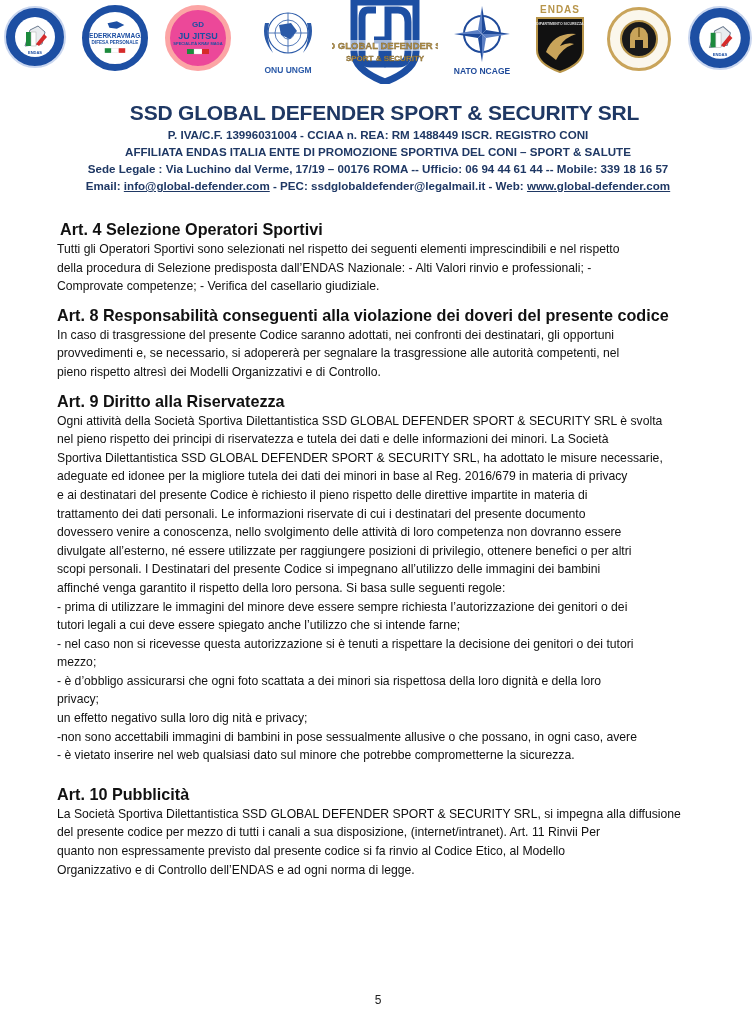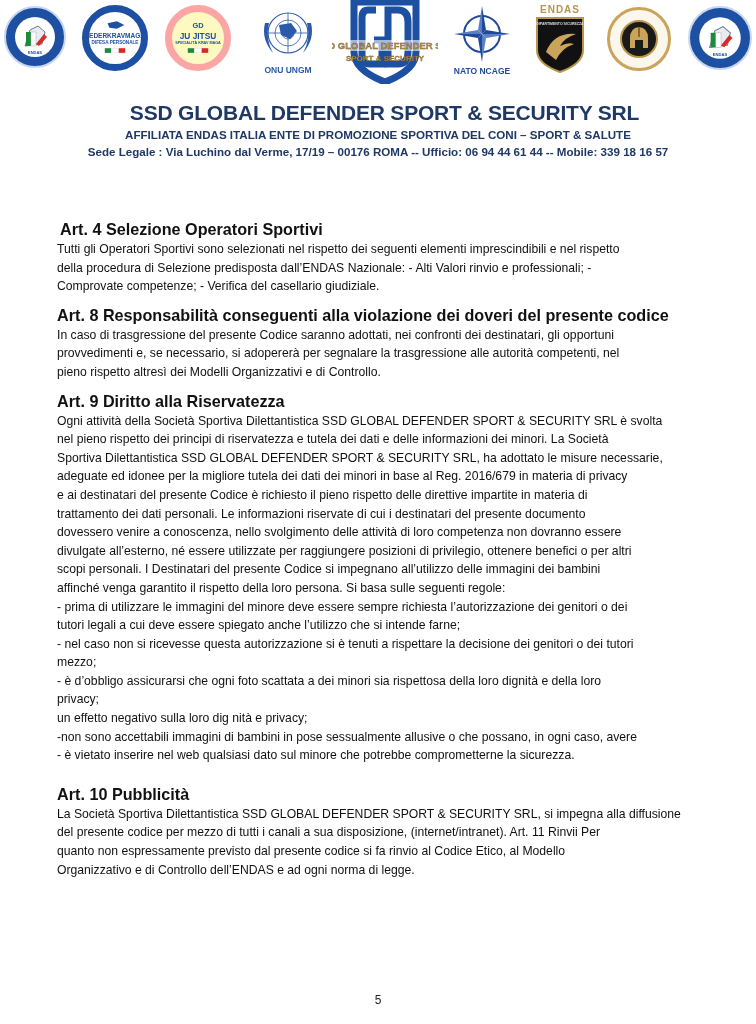--- a/index.html
+++ b/index.html
@@ -39,21 +39,21 @@
     <svg width="56" height="52" viewBox="0 0 56 52">
       <path d="M20 10 L30 8 L38 12 L30 16 L22 15 Z" fill="#1d4fa3"></path>
       <text x="28" y="26" font-size="7" text-anchor="middle" fill="#1d4fa3" class="tiny">FEDERKRAVMAGA</text>
       <text x="28" y="33" font-size="5" text-anchor="middle" fill="#1d4fa3" class="tiny">DIFESA PERSONALE</text>
       <rect x="17" y="37" width="7" height="5" fill="#1c8a3c"></rect>
       <rect x="24" y="37" width="8" height="5" fill="#ffffff" stroke="#ccc" stroke-width="0.3"></rect>
       <rect x="32" y="37" width="7" height="5" fill="#d62b2b"></rect>
     </svg>
   </div>
 
-  <div class="logo seal" style="left:165px;top:5px;width:66px;height:66px;background:#fef9c3;border:7px solid #fca5a5;">
+  <div class="logo seal" style="left:165px;top:5px;width:66px;height:66px;background:#ec4899;border:5px solid #fca5a5;">
     <svg width="56" height="52" viewBox="0 0 56 52">
       <text x="28" y="15" font-size="8" text-anchor="middle" fill="#1d4fa3" class="tiny">GD</text>
       <text x="28" y="27" font-size="9" text-anchor="middle" fill="#1d4fa3" class="tiny">JU JITSU</text>
       <text x="28" y="33" font-size="4" text-anchor="middle" fill="#1d4fa3" class="tiny">SPECIALITÀ KRAV MAGA</text>
       <rect x="17" y="37" width="7" height="5" fill="#1c8a3c"></rect>
       <rect x="24" y="37" width="8" height="5" fill="#ffffff" stroke="#ccc" stroke-width="0.3"></rect>
       <rect x="32" y="37" width="7" height="5" fill="#d62b2b"></rect>
     </svg>
   </div>
 
@@ -122,22 +122,26 @@
       <rect x="18" y="22" width="5" height="14" fill="#1c8a3c"></rect>
       <rect x="23" y="22" width="5" height="14" fill="#ffffff" stroke="#aaa" stroke-width="0.5"></rect>
       <path d="M28 34 L36 24 L39 27 L31 36 Z" fill="#d62b2b"></path>
       <text x="27" y="44" font-size="4" text-anchor="middle" fill="#1d4fa3" class="tiny">ENDAS</text>
     </svg>
   </div>
 </div>
 
 <div class="header">
   <div class="h-title">SSD GLOBAL DEFENDER SPORT &amp; SECURITY SRL</div>
+  <div class="h-line">P. IVA/C.F.  13996031004  -  CCIAA n. REA: RM 1488449   ISCR. REGISTRO CONI</div>
   <div class="h-line">AFFILIATA ENDAS ITALIA ENTE DI PROMOZIONE SPORTIVA DEL CONI – SPORT &amp; SALUTE</div>
   <div class="h-line">Sede Legale : Via Luchino dal Verme, 17/19 – 00176  ROMA  -- Ufficio:  06 94 44 61 44 -- Mobile: 339 18 16 57</div>
+  <div class="h-line">
+    <span>Email: </span><a>info@global-defender.com</a><span> - PEC: ssdglobaldefender@legalmail.it - Web: </span><a>www.global-defender.com</a>
+  </div>
 </div>
 
 <div class="content">
 
   <section style="margin-bottom:8px;">
     <h2 class="art-title" style="margin-left:3px;">Art. 4 Selezione Operatori Sportivi</h2>
     <p class="para">
       <span class="ln">Tutti gli Operatori Sportivi sono selezionati nel rispetto dei seguenti elementi imprescindibili e nel rispetto</span>
       <span class="ln">della procedura di Selezione predisposta dall’ENDAS Nazionale:  - Alti Valori rinvio e professionali;  -</span>
       <span class="ln">Comprovate competenze;  - Verifica del casellario giudiziale.</span>

